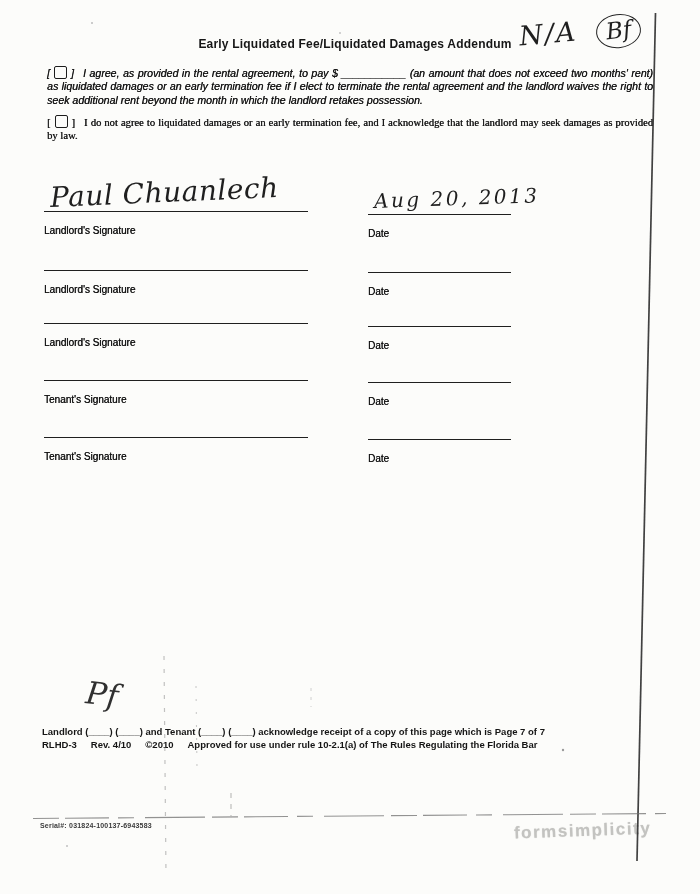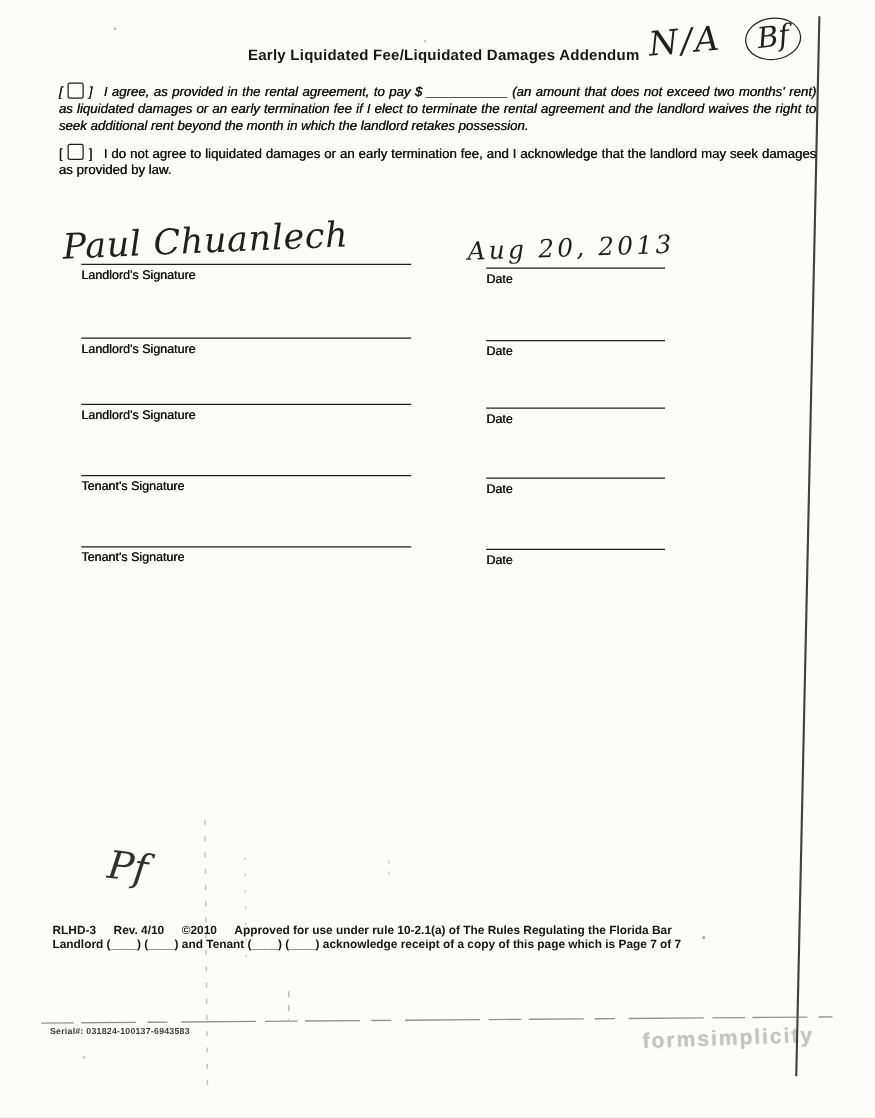--- a/index.html
+++ b/index.html
@@ -54,39 +54,38 @@
   .clause {
     position: absolute;
     left: 47px; width: 606px;
     font-size: 10.6px;
     line-height: 13.4px;
     text-align: justify;
     color: #141414;
     text-shadow: 0.3px 0 0 #2a2a2a;
   }
   .clause-1 { top: 66px; font-style: italic; }
-  .clause-2 { top: 115px; }
+  .clause-2 { top: 115px; font-family: Liberation Serif, serif; }
   .cb {
     display: inline-block;
     width: 11px; height: 11px;
     border: 1.4px solid #1d1d1d;
     border-radius: 2px;
     vertical-align: -2px;
     margin: 0 4px;
     background: #fcfcfa;
   }
   .cb-close { margin-right: 9px; }
   .sig-line, .date-line {
     position: absolute;
     border-top: 1.6px solid #1f1f1f;
-    padding-top: 3px;
+    padding-top: 13px;
     font-size: 10px;
     color: #121212;
     text-shadow: 0.3px 0 0 #2a2a2a;
-    margin-left: 21px;
   }
   .sig-line  { left: 44px;  width: 264px; }
   .date-line { left: 368px; width: 143px; }
   .hw-signature {
     position: absolute;
     top: 176px; left: 50px;
     font-size: 28px;
     transform: rotate(-2.5deg);
     letter-spacing: 0.5px;
   }
@@ -97,21 +96,20 @@
     transform: rotate(-2deg);
     letter-spacing: 2.5px;
   }
   .ack-line {
     position: absolute;
     top: 726px; left: 42px; width: 600px;
     font-size: 9.5px;
     font-weight: bold;
     color: #151515;
     white-space: nowrap;
-    margin-top: 24px;
   }
   .form-line {
     position: absolute;
     top: 739px; left: 42px;
     font-size: 9.5px;
     font-weight: bold;
     color: #151515;
     white-space: nowrap;
     text-align: center;
   }

